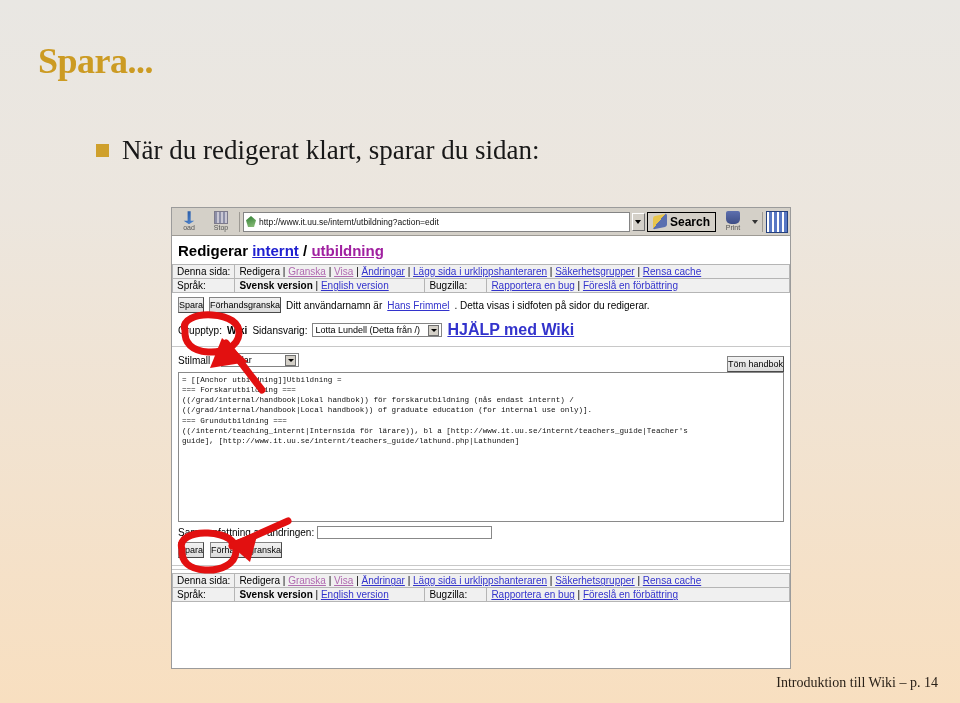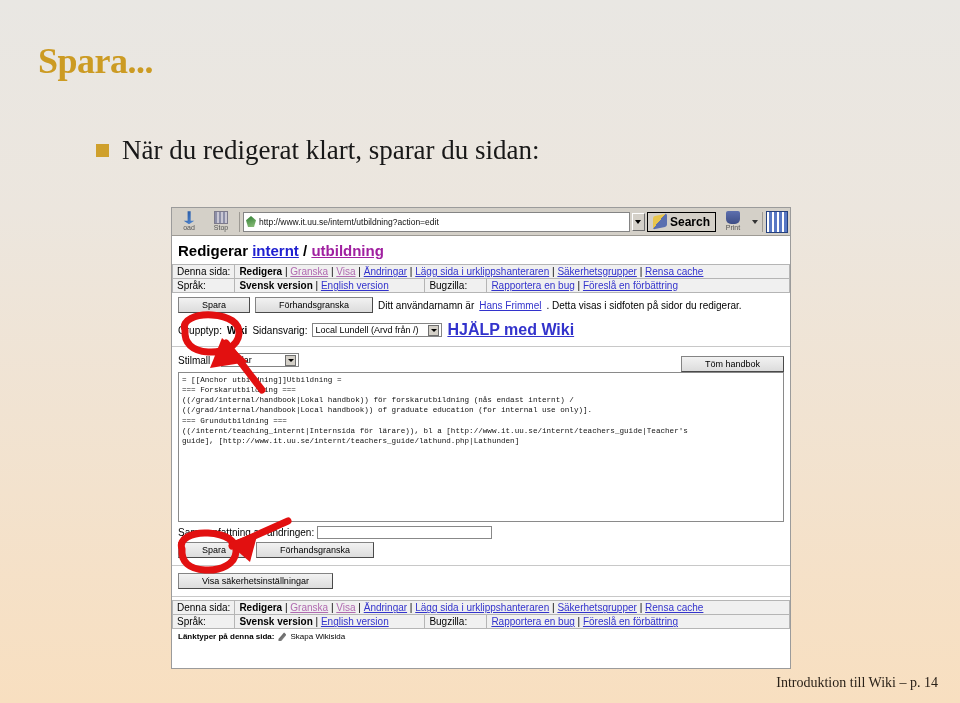--- a/index.html
+++ b/index.html
@@ -128,33 +128,33 @@
   
   .navtable {
     border-collapse:collapse; width:100%;
     background:#f0f0f0; font-size:10px; color:#000;
     border-top:1px solid #9b9b9b; border-bottom:1px solid #9b9b9b;
   }
   .navtable td { border:1px solid #b5b5b5; padding:1px 4px; vertical-align:top; }
   .navtable td.lbl { width:58px; background:#f0f0f0; white-space:nowrap; }
   .navtable a { color:#3333cc; text-decoration:underline; }
   .navtable a.seen { color:#b06ab0; }
-  .navtable .cur { font-weight:bold; color:#000; }
+  .navtable .cur { font-weight:normal; color:#000; }
   .navtable .bold-sv { font-weight:bold; }
 
   .row-line {
     display:flex; align-items:center; gap:5px; padding:4px 6px;
     font-size:10px; color:#000; flex-wrap:wrap;
   }
   .row-line a { color:#3333cc; text-decoration:underline; }
 
   .btn {
     background:linear-gradient(180deg,#f2f2f2,#dcdcdc);
     border:1px solid #848484; border-right-color:#4a4a4a; border-bottom-color:#4a4a4a;
-    font-size:9px; padding:1px 23px; color:#000; white-space:nowrap;
+    font-size:9px; padding:1px 0; color:#000; white-space:nowrap;
     font-family:"Liberation Sans", sans-serif; line-height:1.35;
   }
   .sel {
     background:#fff; border:1px solid #848484;
     font-size:9px; padding:0 2px; display:inline-flex; align-items:center;
     height:14px; color:#000; gap:4px;
   }
   .sel .sel-arrow {
     margin-left:auto; width:11px; height:11px; background:#d4d0c8;
     border:1px solid #6f6f6f; display:inline-flex; align-items:center; justify-content:center;
@@ -285,21 +285,21 @@
       <span>Ditt användarnamn är </span>
         <a href="#">Hans Frimmel</a>
         <span>. Detta visas i sidfoten på sidor du redigerar.</span>
     </div>
 
     <div class="row-line">
       <span>Grupptyp:</span>
       <b>Wiki</b>
       <span>Sidansvarig:</span>
       <span class="sel" style="width:130px">
-        <span>Local Lundell (Arvd från /)</span>
+        <span>Lotta Lundell (Detta från /)</span>
         <span class="sel-arrow"></span>
       </span>
       <a class="help-link" href="#">HJÄLP med Wiki</a>
     </div>
 
     <div class="sep"></div>
 
     <div style="position:relative">
       <div class="stilmall-row">
         <span>Stilmall</span>
@@ -325,23 +325,20 @@
       <span>Sammanfattning av ändringen:</span>
       <input class="txtinput" type="text" value="" style="">
     </div>
     <div class="btnrow">
       <button class="btn">Spara</button>
       <button class="btn">Förhandsgranska</button>
     </div>
 
     <div class="sep"></div>
 
-    <div class="btnrow2">
-      <button class="btn">Visa säkerhetsinställningar</button>
-    </div>
 
     <div class="sep"></div>
 
     <table class="navtable">
       <tbody>
           <tr>
         <td class="lbl">Denna sida:</td>
         <td colspan="3">
           <span class="cur">Redigera</span>
           | <a class="seen" href="#">Granska</a>
@@ -360,25 +357,20 @@
         </td>
         <td style="width:62px">Bugzilla:</td>
         <td>
           <a href="#">Rapportera en bug</a>
           | <a href="#">Föreslå en förbättring</a>
         </td>
       </tr>
     </tbody>
       </table>
 
-    <div class="footer-meta">
-      <span class="lbl">Länktyper på denna sida:</span>
-      <span class="pen-icon"></span>
-      <span>Skapa Wikisida</span>
-    </div>
 
   </div>
 </div>
 
 <svg id="annot" viewBox="0 0 960 703" xmlns="http://www.w3.org/2000/svg">
   <g fill="none" stroke="#e21010" stroke-width="7" stroke-linecap="round" stroke-linejoin="round">
 
     <path d="M185 330 C181 320, 196 314, 212 315 C229 316, 240 323, 239 334
              C238 346, 224 353, 208 352 C192 351, 184 343, 185 330 Z"></path>
 

